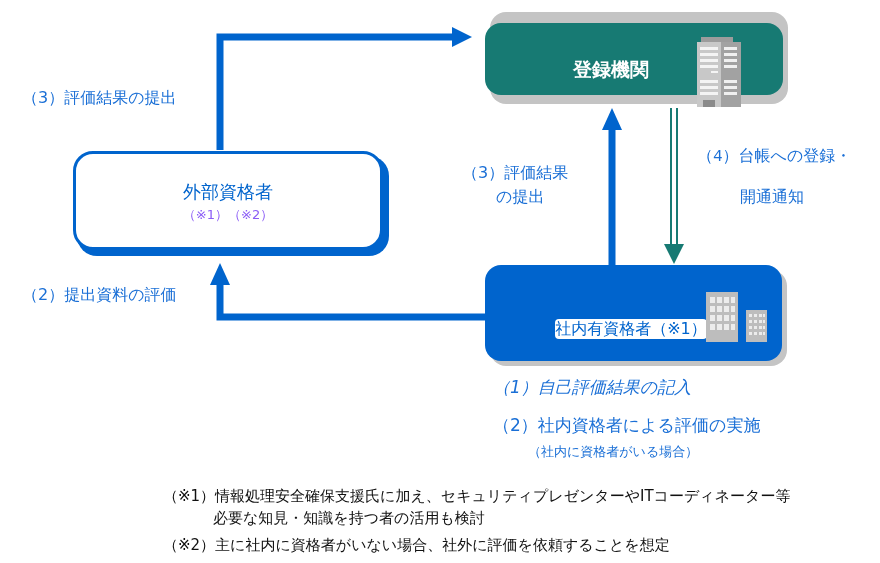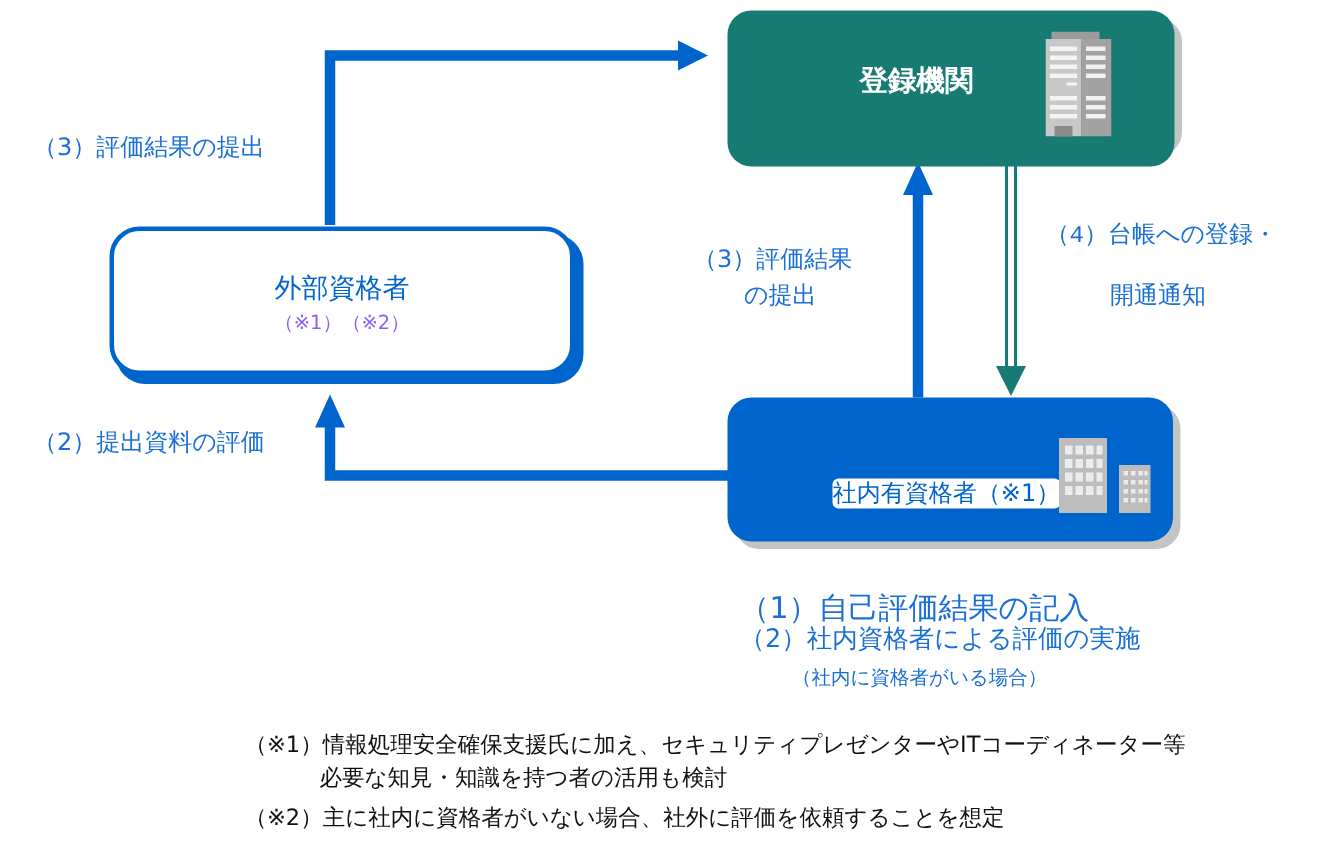--- a/index.html
+++ b/index.html
@@ -2,21 +2,21 @@
 <html><head>
   <meta charset="utf-8">
   <style>
     html, body { margin: 0; padding: 0; background: #ffffff; }
     body { width: 880px; height: 563px; position: relative; overflow: hidden;
       font-family: "DejaVu Sans", "Liberation Sans", sans-serif; }
     .abs { position: absolute; }
     #arrows { position: absolute; left: 0; top: 0; width: 880px; height: 563px; }
     .box { position: absolute; border-radius: 16px; box-sizing: border-box; }
     .reg-shadow { left: 490px; top: 12px; width: 298px; height: 92px; background: #c4c4c4; border-radius: 16px; }
-    .reg-box { left: 485px; top: 7px; width: 298px; height: 104px; background: #177a73; text-align: center; }
+    .reg-box { left: 485px; top: 23px; width: 298px; height: 72px; background: #177a73; text-align: center; }
     .org-shadow { left: 490px; top: 270px; width: 297px; height: 96px; background: #c4c4c4; border-radius: 16px; }
     .org-box { left: 485px; top: 265px; width: 297px; height: 96px; background: #0064cd; }
     .ext-shadow { left: 77px; top: 156px; width: 312px; height: 100px; background: #0064cd; border-radius: 20px; }
     .ext-box { left: 73px; top: 151px; width: 310px; height: 99px; background: #ffffff; border: 3px solid #0064cd; border-radius: 20px; }
     .title-white { color: #ffffff; font-weight: bold; font-size: 19px; white-space: nowrap; }
     .blue-text { color: #1a6fd6; white-space: nowrap; }
     .dark-text { color: #111111; white-space: nowrap; }
     .pill { background: #ffffff; color: #0064cd; border-radius: 4px; font-size: 16px;
       text-align: center; line-height: 20px; height: 20px; }
   </style>
@@ -124,19 +124,19 @@
   </svg>
 </div>
 
 <div class="abs blue-text" style="left:22px;top:88px;font-size:16px;">（3）評価結果の提出</div>
 <div class="abs blue-text" style="left:22px;top:285px;font-size:16px;">（2）提出資料の評価</div>
 <div class="abs blue-text" style="left:462px;top:163px;font-size:16px;">（3）評価結果</div>
 <div class="abs blue-text" style="left:496px;top:187px;font-size:16px;">の提出</div>
 <div class="abs blue-text" style="left:697px;top:146px;font-size:16px;font-family:Liberation Mono, monospace;">（4）台帳への登録・</div>
 <div class="abs blue-text" style="left:740px;top:187px;font-size:16px;">開通通知</div>
 
-<div class="abs blue-text" style="left:493px;top:392px;font-size:20px;">（1）自己評価結果の記入</div>
+<div class="abs blue-text" style="left:493px;top:376px;font-size:17px;font-style:italic;">（1）自己評価結果の記入</div>
 <div class="abs blue-text" style="left:493px;top:414px;font-size:17px;">（2）社内資格者による評価の実施</div>
 <div class="abs blue-text" style="left:528px;top:443px;font-size:13px;">（社内に資格者がいる場合）</div>
 
 <div class="abs dark-text" style="left:163px;top:487px;font-size:15px;">（※1）情報処理安全確保支援氏に加え、セキュリティプレゼンターやITコーディネーター等</div>
 <div class="abs dark-text" style="left:213px;top:509px;font-size:15px;">必要な知見・知識を持つ者の活用も検討</div>
 <div class="abs dark-text" style="left:163px;top:536px;font-size:15px;">（※2）主に社内に資格者がいない場合、社外に評価を依頼することを想定</div>
 
 </body></html>

